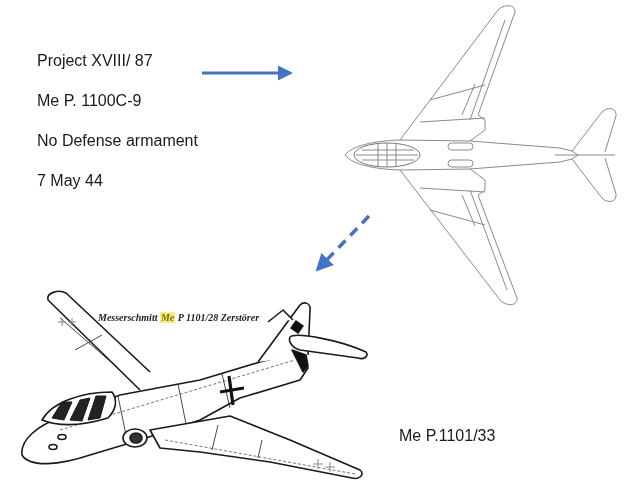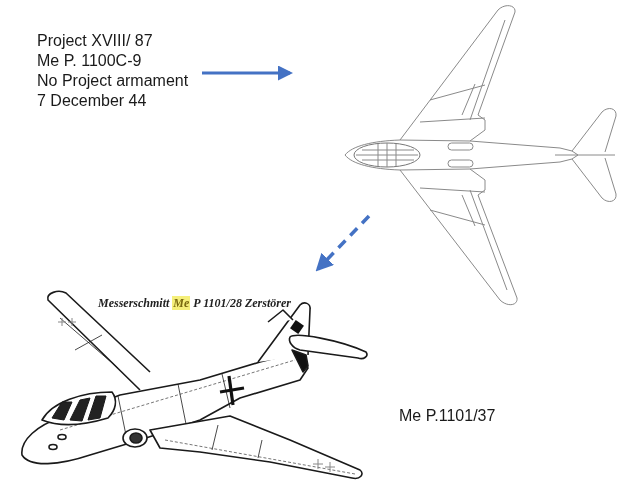--- a/index.html
+++ b/index.html
@@ -13,53 +13,53 @@
       position: relative;
       overflow: hidden;
       font-family: "Liberation Sans", "DejaVu Sans", sans-serif;
     }
     .label-block {
       position: absolute;
       color: #1a1a1a;
       font-size: 16px;
       line-height: 20px;
     }
-    .label-block div { white-space: nowrap; }
+    .label-block div { white-space: nowrap; margin-top: 20px; }
     #top-label { left: 37px; top: 31px; }
     #bottom-label { left: 399px; top: 406px; }
     .caption {
       position: absolute;
       left: 98px;
-      top: 296px;
+      top: 312px;
       font-family: "Liberation Serif", "DejaVu Serif", serif;
       font-style: italic;
       font-weight: bold;
-      font-size: 12px;
+      font-size: 10px;
       color: #222;
       white-space: nowrap;
     }
     .caption .hl {
       background: #f5ef7a;
       color: #7a6a10;
       padding: 0 1px;
     }
     svg { position: absolute; left: 0; top: 0; }
   </style>
 </head>
 <body>
 
 <div id="top-label" class="label-block">
   <div>Project XVIII/ 87</div>
   <div>Me P. 1100C-9</div>
-  <div>No Project armament</div>
-  <div>7 December 44</div>
+  <div>No Defense armament</div>
+  <div>7 May 44</div>
 </div>
 
 <div id="bottom-label" class="label-block">
-  <div>Me P.1101/37</div>
+  <div>Me P.1101/33</div>
 </div>
 
 <svg width="634" height="500" viewBox="0 0 634 500">
   <defs>
     <marker id="arrowhead" viewBox="0 0 10 10" refX="8" refY="5" markerWidth="5" markerHeight="5" orient="auto">
       <path d="M0,0 L10,5 L0,10 z" fill="#4472c4"></path>
     </marker>
   </defs>
 
   <g>

